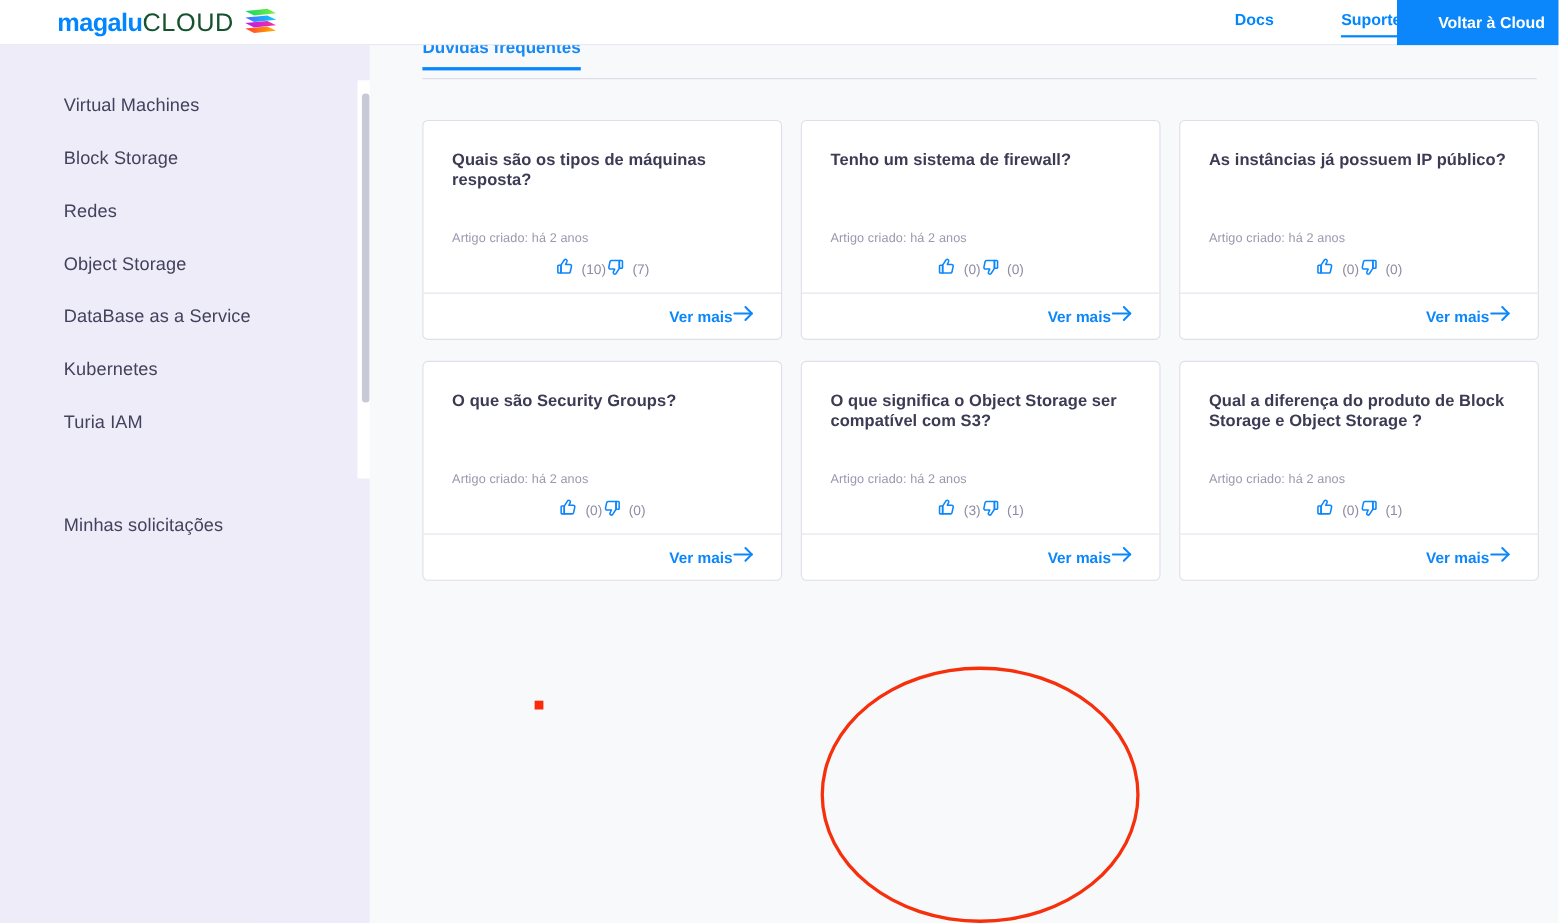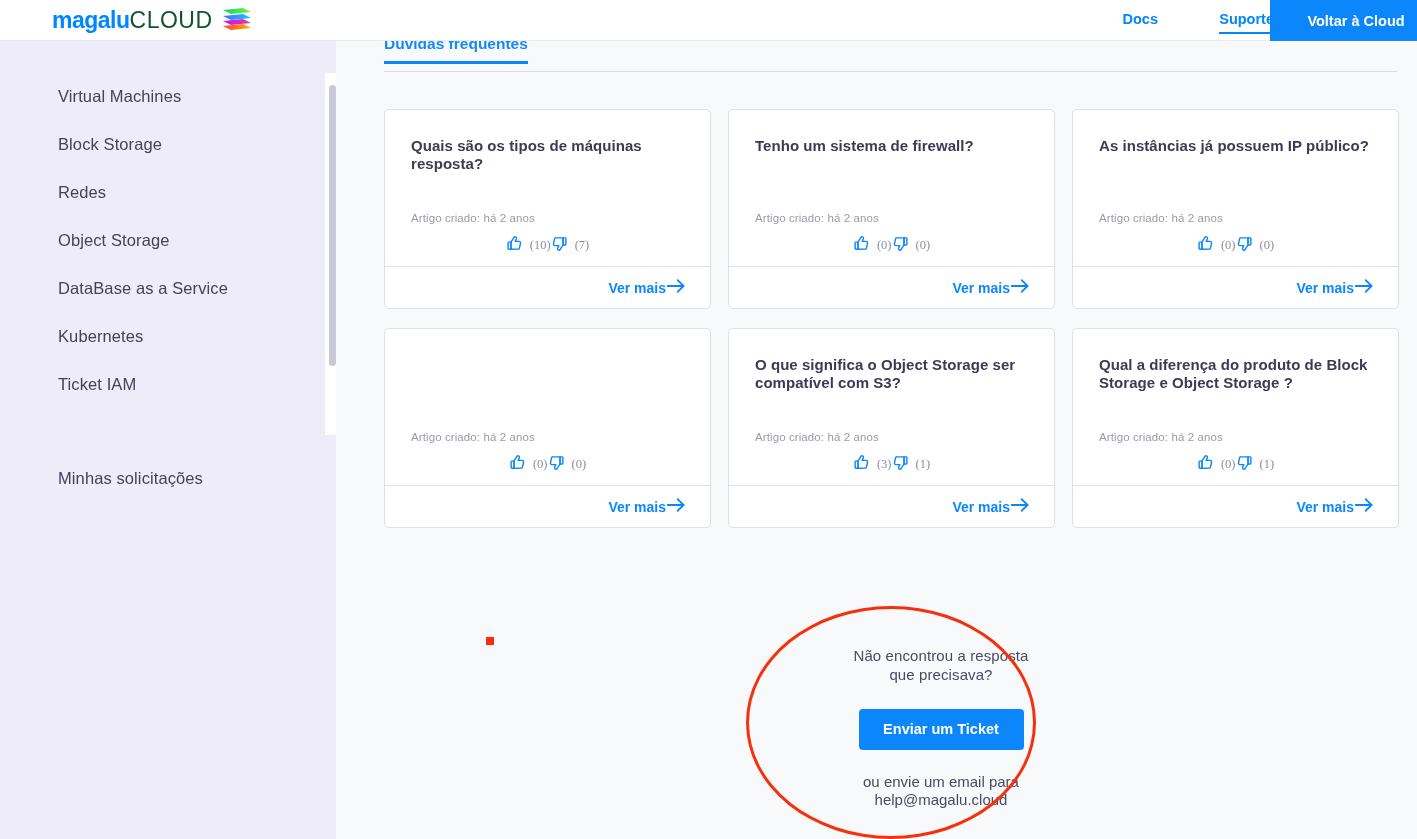--- a/index.html
+++ b/index.html
@@ -233,21 +233,20 @@
     font-size: 11.5px;
     color: #9a99ad;
     letter-spacing: 0.1px;
   }
   .card-votes {
     display: flex;
     align-items: center;
     justify-content: center;
     margin-top: 11px;
     margin-bottom: 10px;
-    font-family: Liberation Serif, serif;
   }
   .vote {
     display: flex;
     align-items: center;
     gap: 7px;
     cursor: pointer;
   }
   .vote-count {
     font-size: 12.5px;
     color: #8d8ca3;
@@ -384,21 +383,21 @@
       <div class="sidebar-item">
         <span>Object Storage</span>
       </div>
       <div class="sidebar-item">
         <span>DataBase as a Service</span>
       </div>
       <div class="sidebar-item">
         <span>Kubernetes</span>
       </div>
       <div class="sidebar-item">
-        <span>Ticket IAM</span>
+        <span>Turia IAM</span>
       </div>
       <div class="sidebar-gap"></div>
       <div class="sidebar-item">
         <span>Minhas solicitações</span>
       </div>
     </div>
   </div>
   <div class="sb-track"></div>
   <div class="sb-thumb"></div>
 
@@ -513,20 +512,21 @@
             <svg width="20" height="16" viewBox="0 0 24 18" fill="none" stroke="#0c87fb" stroke-width="2.2" stroke-linecap="round" stroke-linejoin="round">
               <path d="M2 9h19"></path>
                 <path d="M14 2l7 7-7 7"></path>
             </svg>
           </span>
         </div>
       </div>
 
       <div class="card">
         <div class="card-body">
+          <div class="card-title">O que são Security Groups?</div>
           <div class="card-meta">Artigo criado: há 2 anos</div>
           <div class="card-votes">
             <div class="vote">
               <span>
                 <svg width="17" height="17" viewBox="0 0 24 24" fill="none" stroke="#0c87fb" stroke-width="2" stroke-linejoin="round">
                   <path d="M7 10v10H4a1 1 0 0 1-1-1v-8a1 1 0 0 1 1-1h3z"></path>
                   <path d="M7 10l4.5-7a2 2 0 0 1 3.2 2.2L13 9h5.5a2 2 0 0 1 2 2.4l-1.5 7a2 2 0 0 1-2 1.6H7z"></path>
                 </svg>
               </span>
               <span class="vote-count">(0)</span>
@@ -620,26 +620,19 @@
             <svg width="20" height="16" viewBox="0 0 24 18" fill="none" stroke="#0c87fb" stroke-width="2.2" stroke-linecap="round" stroke-linejoin="round">
               <path d="M2 9h19"></path>
                 <path d="M14 2l7 7-7 7"></path>
             </svg>
           </span>
         </div>
       </div>
 
     </div>
 
-    <div class="cta">
-      <div class="cta-text">Não encontrou a resposta</div>
-      <div class="cta-text">que precisava?</div>
-      <button class="btn-ticket">Enviar um Ticket</button>
-      <div class="cta-email">ou envie um email para</div>
-      <div class="cta-email" style="margin-top:0">help@magalu.cloud</div>
-    </div>
 
   </div>
 
   <div class="annot-ellipse"></div>
   <div class="annot-dot"></div>
 
 </div>
 
 </body></html>

